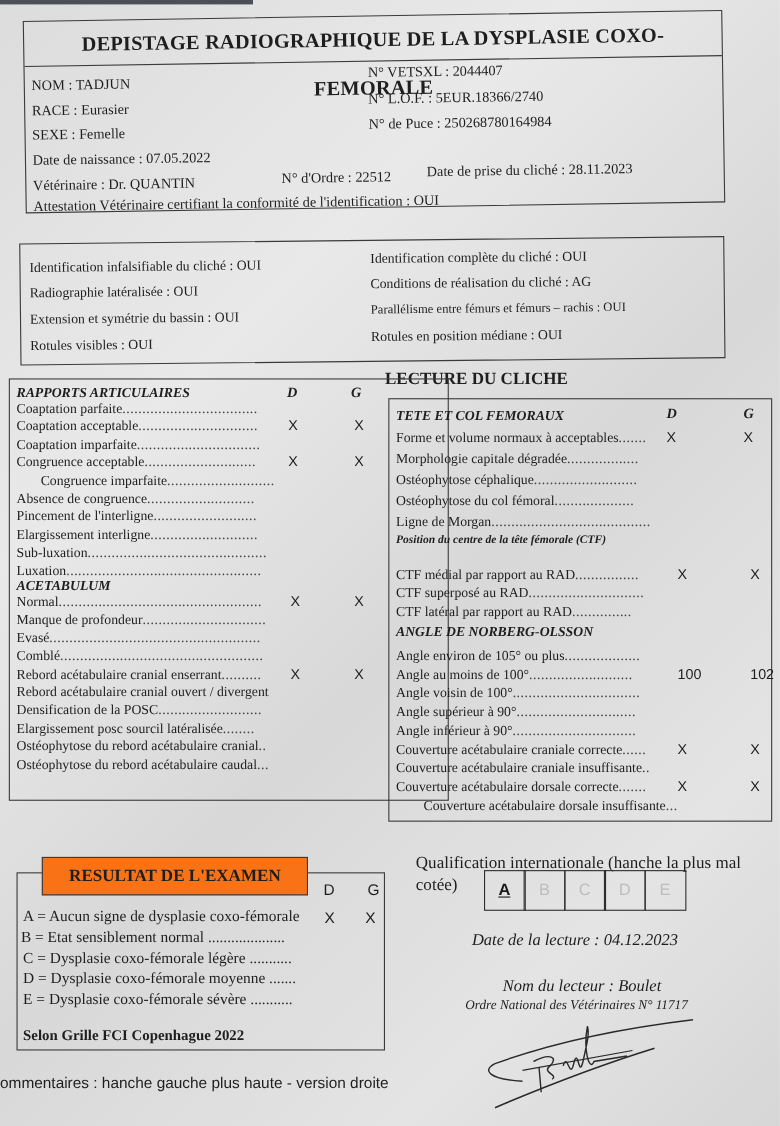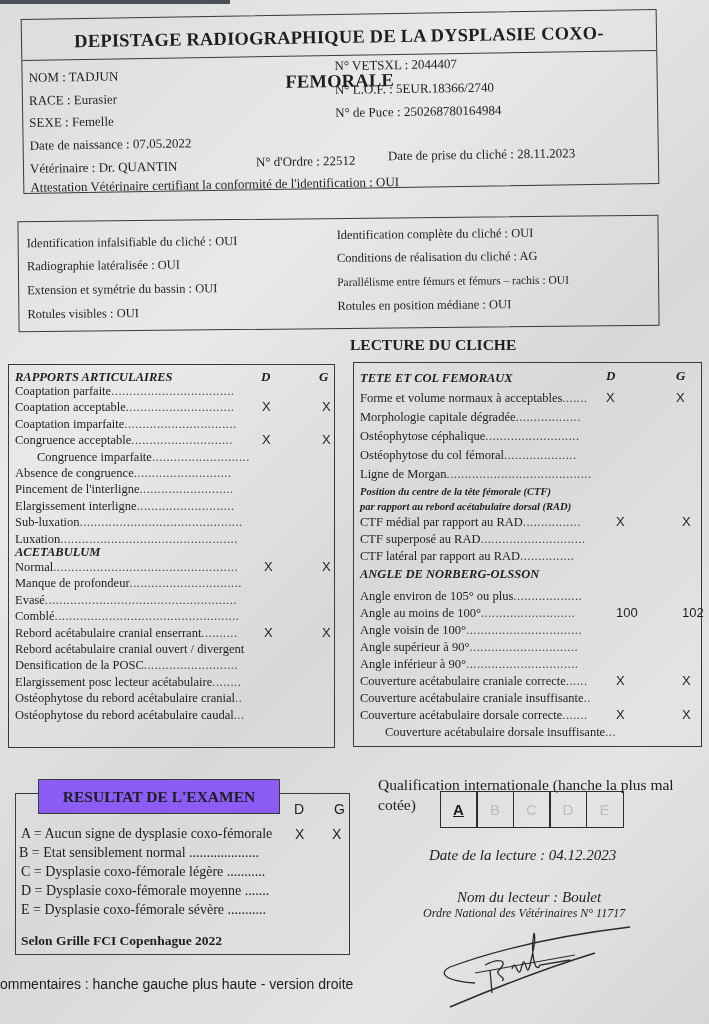--- a/index.html
+++ b/index.html
@@ -17,34 +17,34 @@
     border-bottom: 1.5px solid #3a3a3a; height: 40px; line-height: 44px;
     text-align: center; font-weight: bold; font-size: 18.5px; letter-spacing: 0.2px;
   }
   .abs { position: absolute; white-space: nowrap; font-size: 13px; }
   .sm { font-size: 12.5px; }
 
   .ident-box { left: 18px; top: 218px; width: 641px; height: 111px; transform: rotate(-0.6deg); }
 
   .section-title { position: absolute; left: 350px; top: 336px; font-weight: bold; font-size: 15.5px; }
 
-  .left-box { left: 8px; top: 364px; width: 327px; height: 384px; }
+  .left-box { left: 8px; top: 344px; width: 400px; height: 384px; }
   .right-box { left: 353px; top: 362px; width: 349px; height: 385px; }
 
   .row { position: absolute; left: 6px; white-space: nowrap; font-size: 12.5px; line-height: 15px; }
   .row .dots { color: #444; letter-spacing: 0.5px; }
   .mark { position: absolute; font-family: "Liberation Sans", sans-serif; font-size: 13px; }
   .hdr { font-weight: bold; font-style: italic; font-size: 12.5px; }
   .sub { font-weight: bold; font-style: italic; font-size: 10.5px; }
   .col-hdr { position: absolute; font-weight: bold; font-style: italic; font-size: 13px; }
 
   .result-box { left: 15px; top: 793px; width: 335px; height: 162px; }
   .result-title {
     position: absolute; left: 38px; top: 779px; width: 242px; height: 35px;
-    border: 1.5px solid #3a3a3a; background: #8b5cf6; box-sizing: border-box;
+    border: 1.5px solid #3a3a3a; background: #f97316; box-sizing: border-box;
     text-align: center; font-weight: bold; font-size: 15.5px; line-height: 34px;
   }
   .sans { font-family: "Liberation Sans", sans-serif; }
 
   .grade-boxes { position: absolute; left: 441px; top: 791px; display: flex; }
   .grade { width: 36px; height: 35px; border: 1.5px solid #2e2e2e; margin-left: -1.5px;
     text-align: center; line-height: 35px; font-family: "Liberation Sans", sans-serif; font-size: 15px; color: #bdbdbd; }
   .grade.sel { color: #1a1a1a; font-weight: bold; text-decoration: underline; }
 
   .italic { font-style: italic; }
@@ -135,21 +135,21 @@
       <div class="mark" style="top: 243.2px; left: 313px;"></div>
       <div class="row" style="top: 260.6px;"><span>Rebord acétabulaire cranial enserrant</span><span class="dots">..........</span></div>
       <div class="mark" style="top: 259.6px; left: 255px;">X</div>
       <div class="mark" style="top: 259.6px; left: 313px;">X</div>
       <div class="row" style="top: 277px;"><span>Rebord acétabulaire cranial ouvert / divergent</span><span class="dots"></span></div>
       <div class="mark" style="top: 276px; left: 255px;"></div>
       <div class="mark" style="top: 276px; left: 313px;"></div>
       <div class="row" style="top: 293.4px;"><span>Densification de la POSC</span><span class="dots">..........................</span></div>
       <div class="mark" style="top: 292.4px; left: 255px;"></div>
       <div class="mark" style="top: 292.4px; left: 313px;"></div>
-      <div class="row" style="top: 309.8px;"><span>Elargissement posc lecteur acétabulaire</span><span class="dots">........</span></div>
+      <div class="row" style="top: 309.8px;"><span>Elargissement posc sourcil latéralisée</span><span class="dots">........</span></div>
       <div class="mark" style="top: 308.8px; left: 255px;"></div>
       <div class="mark" style="top: 308.8px; left: 313px;"></div>
       <div class="row" style="top: 326.2px;"><span>Ostéophytose du rebord acétabulaire cranial</span><span class="dots">..</span></div>
       <div class="mark" style="top: 325.2px; left: 255px;"></div>
       <div class="mark" style="top: 325.2px; left: 313px;"></div>
       <div class="row" style="top: 342.6px;"><span>Ostéophytose du rebord acétabulaire caudal</span><span class="dots">...</span></div>
       <div class="mark" style="top: 341.6px; left: 255px;"></div>
       <div class="mark" style="top: 341.6px; left: 313px;"></div>
     </div>
 </div>
@@ -169,21 +169,20 @@
       <div class="mark" style="top: 65px; left: 252px;"></div>
       <div class="mark" style="top: 65px; left: 322px;"></div>
       <div class="row" style="top: 85px;"><span>Ostéophytose du col fémoral</span><span class="dots">....................</span></div>
       <div class="mark" style="top: 84px; left: 252px;"></div>
       <div class="mark" style="top: 84px; left: 322px;"></div>
       <div class="row" style="top: 104px;"><span>Ligne de Morgan</span><span class="dots">........................................</span></div>
       <div class="mark" style="top: 103px; left: 252px;"></div>
       <div class="mark" style="top: 103px; left: 322px;"></div>
     </div>
   <div class="row sub" style="top:121px;">Position du centre de la tête fémorale (CTF)</div>
-  <div class="row sub" style="top:136px;">par rapport au rebord acétabulaire dorsal (RAD)</div>
   <div id="ctfRows">
       <div class="row" style="top: 152px;"><span>CTF médial par rapport au RAD</span><span class="dots">................</span></div>
       <div class="mark" style="top: 151px; left: 262px;">X</div>
       <div class="mark" style="top: 151px; left: 328px;">X</div>
       <div class="row" style="top: 169px;"><span>CTF superposé au RAD</span><span class="dots">.............................</span></div>
       <div class="mark" style="top: 168px; left: 262px;"></div>
       <div class="mark" style="top: 168px; left: 328px;"></div>
       <div class="row" style="top: 186px;"><span>CTF latéral par rapport au RAD</span><span class="dots">...............</span></div>
       <div class="mark" style="top: 185px; left: 262px;"></div>
       <div class="mark" style="top: 185px; left: 328px;"></div>

